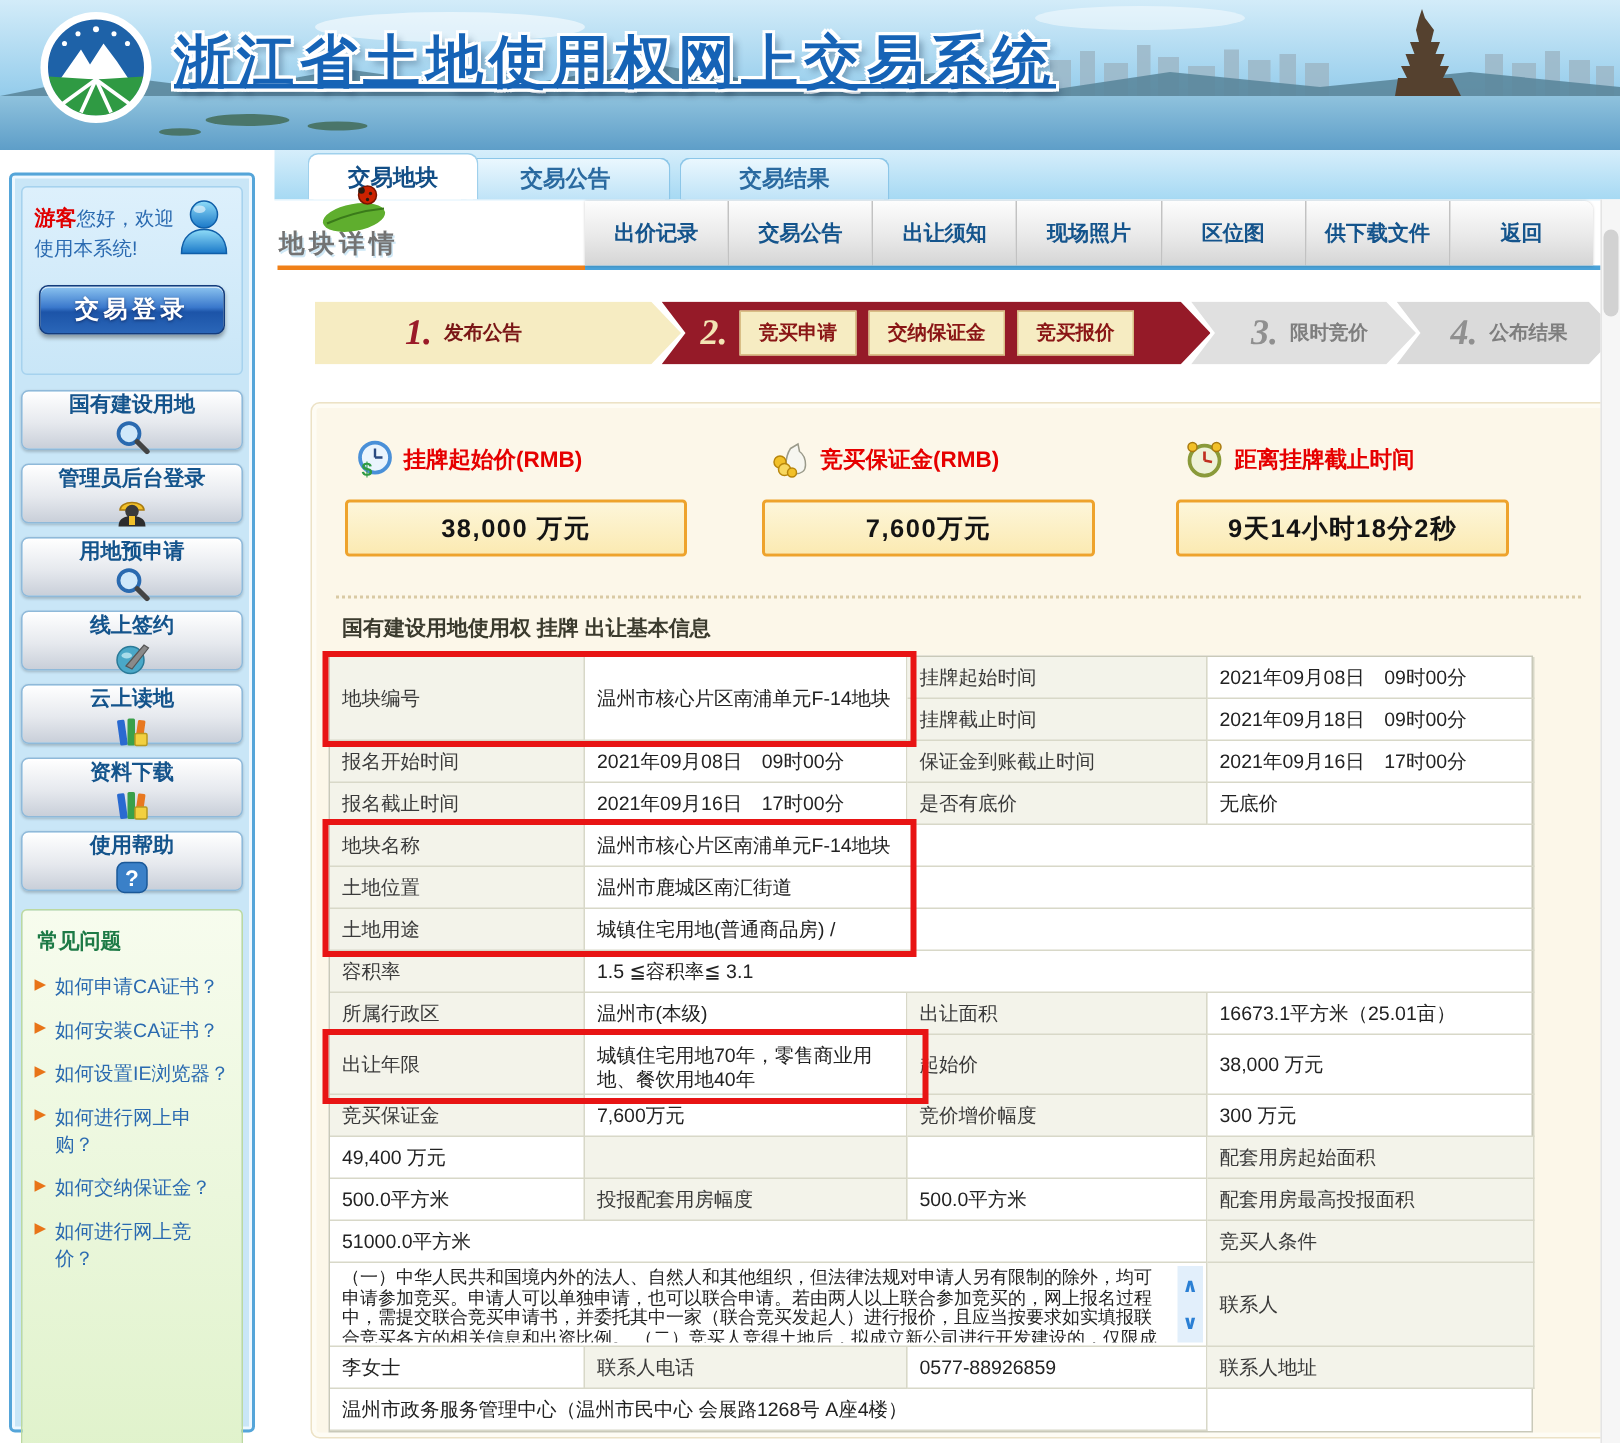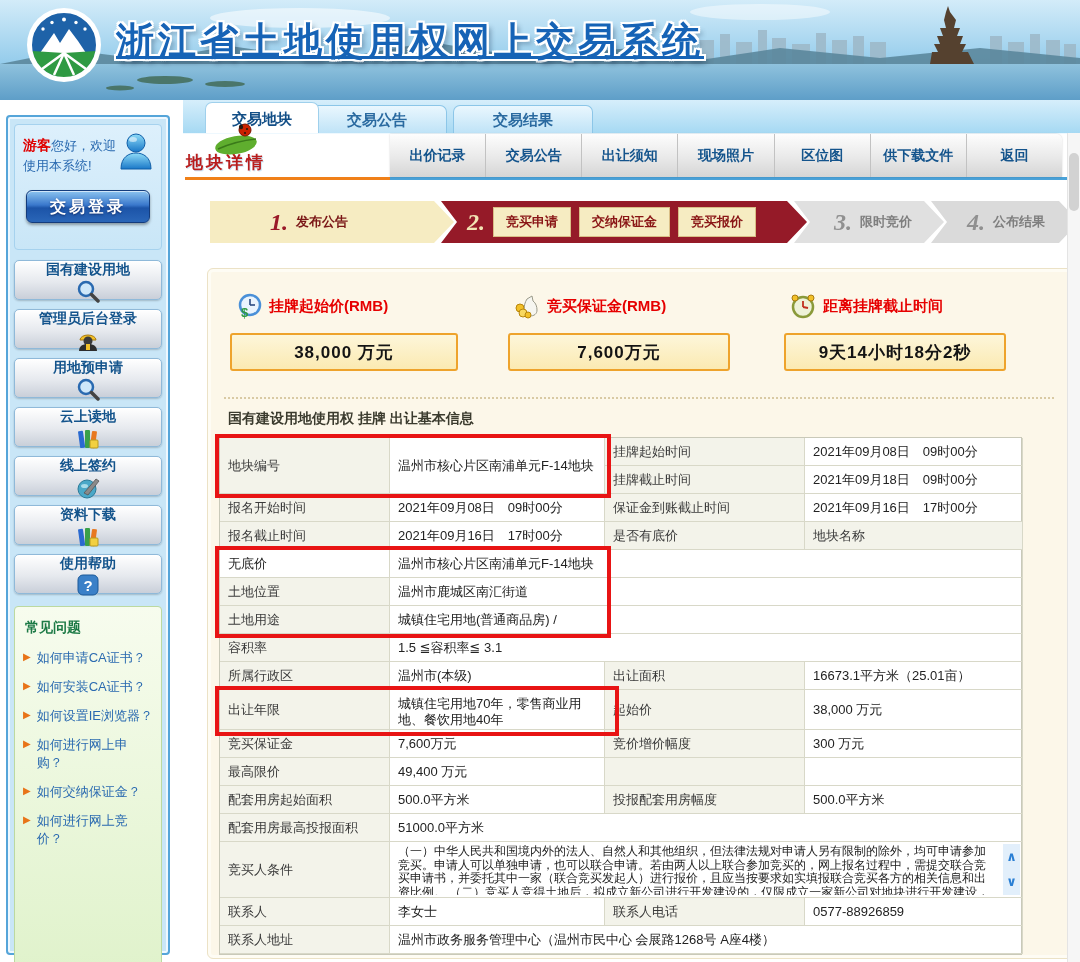--- a/index.html
+++ b/index.html
@@ -42,21 +42,21 @@
     box-shadow:0 1px 2px rgba(0,0,0,.2), inset 0 1px 0 #fff;flex-direction:column;}
   .menu-item .mi-icon{width:24px;height:24px;flex:0 0 24px;}
   .faq{margin:12px 2px 0 2px;background:linear-gradient(#f7fcee,#dff2ca);border:1px solid #bcd9a0;
     border-radius:4px;padding:10px 8px;height:380px;box-sizing:border-box;}
   .faq-title{color:#1d7a46;font-weight:bold;font-size:14px;margin:2px 0 12px 2px;}
   .faq-item{display:flex;align-items:flex-start;gap:6px;margin:11px 0;font-size:13px;color:#2a6ab0;cursor:pointer;}
   .faq-item .arrow{color:#e87418;font-size:10px;line-height:16px;}
 
   
   .leaf{position:absolute;left:212px;top:119px;width:56px;height:38px;z-index:3;}
-  .page-title{position:absolute;left:186px;top:151px;font-size:17px;font-weight:bold;color:#b91c1c;
+  .page-title{position:absolute;left:186px;top:151px;font-size:17px;font-weight:bold;color:#737373;
     letter-spacing:3px;text-shadow:1px 1px 0 #cfe8f6;}
   .line-orange{position:absolute;left:185px;top:177px;width:205px;height:3px;background:#f08018;}
   .line-blue{position:absolute;left:390px;top:177px;width:690px;height:3px;background:#4aa2d8;}
   .navbtns{position:absolute;left:390px;top:134px;width:672px;height:43px;display:flex;
     border-radius:0 6px 0 0;overflow:hidden;box-shadow:0 0 2px rgba(0,0,0,.2);}
   .navbtn{flex:1;background:linear-gradient(#fdfdfd,#e9e9e9 55%,#d5d5d5);border-left:1px solid #c2c2c2;
     color:#14548c;font-weight:bold;font-size:14px;display:flex;align-items:center;justify-content:center;
     cursor:pointer;}
   .navbtn:first-child{border-left:none;}
 
@@ -228,34 +228,34 @@
       </svg>
     </div>
     <div class="menu-item">
       <span>用地预申请</span>
       <svg class="mi-icon" viewBox="0 0 24 24">
         <circle cx="10" cy="10" r="7" fill="#cfe8fa" stroke="#2a6ab0" stroke-width="2.5"></circle>
         <line x1="15.5" y1="15.5" x2="22" y2="22" stroke="#444" stroke-width="3.5" stroke-linecap="round"></line>
       </svg>
     </div>
     <div class="menu-item">
+      <span>线上签约</span>
+      <svg class="mi-icon" viewBox="0 0 24 24">
+        <circle cx="11" cy="14" r="9" fill="#4aa8c8" stroke="#2a7a98" stroke-width="1"></circle>
+        <ellipse cx="8.5" cy="11" rx="3.5" ry="2" fill="#bfe8f2" opacity="0.8"></ellipse>
+        <path d="M8,18 L20,4 L23,6 L12,20 Z" fill="#8a8a8a" stroke="#555" stroke-width="0.8"></path>
+      </svg>
+    </div>
+    <div class="menu-item">
       <span>云上读地</span>
       <svg class="mi-icon" viewBox="0 0 24 24">
         <rect x="3" y="5" width="5" height="17" rx="1" fill="#2a6ad0" transform="rotate(-8 5 13)"></rect>
         <rect x="9" y="4" width="5" height="18" rx="1" fill="#3aa04a"></rect>
         <rect x="15" y="5" width="5" height="17" rx="1" fill="#e87820" transform="rotate(8 17 13)"></rect>
         <rect x="14" y="14" width="8" height="8" rx="1" fill="#f2d040" stroke="#b89a20"></rect>
-      </svg>
-    </div>
-    <div class="menu-item">
-      <span>线上签约</span>
-      <svg class="mi-icon" viewBox="0 0 24 24">
-        <circle cx="11" cy="14" r="9" fill="#4aa8c8" stroke="#2a7a98" stroke-width="1"></circle>
-        <ellipse cx="8.5" cy="11" rx="3.5" ry="2" fill="#bfe8f2" opacity="0.8"></ellipse>
-        <path d="M8,18 L20,4 L23,6 L12,20 Z" fill="#8a8a8a" stroke="#555" stroke-width="0.8"></path>
       </svg>
     </div>
     <div class="menu-item">
       <span>资料下载</span>
       <svg class="mi-icon" viewBox="0 0 24 24">
         <rect x="3" y="5" width="5" height="17" rx="1" fill="#2a6ad0" transform="rotate(-8 5 13)"></rect>
         <rect x="9" y="4" width="5" height="18" rx="1" fill="#3aa04a"></rect>
         <rect x="15" y="5" width="5" height="17" rx="1" fill="#e87820" transform="rotate(8 17 13)"></rect>
         <rect x="14" y="14" width="8" height="8" rx="1" fill="#f2d040" stroke="#b89a20"></rect>
       </svg>
@@ -396,23 +396,23 @@
         <div class="c">2021年09月18日　09时00分</div>
 
         <div class="c lbl">报名开始时间</div>
         <div class="c">2021年09月08日　09时00分</div>
         <div class="c lbl">保证金到账截止时间</div>
         <div class="c">2021年09月16日　17时00分</div>
 
         <div class="c lbl">报名截止时间</div>
         <div class="c">2021年09月16日　17时00分</div>
         <div class="c lbl">是否有底价</div>
+        <div class="c">无底价</div>
+
         <div class="c lbl">地块名称</div>
-
-        <div class="c">无底价</div>
         <div class="c sp3">温州市核心片区南浦单元F-14地块</div>
 
         <div class="c lbl">土地位置</div>
         <div class="c sp3">温州市鹿城区南汇街道</div>
 
         <div class="c lbl">土地用途</div>
         <div class="c sp3">城镇住宅用地(普通商品房) /</div>
 
         <div class="c lbl">容积率</div>
         <div class="c sp3">1.5 ≦容积率≦ 3.1</div>
@@ -427,21 +427,20 @@
             <span class="wrap2">城镇住宅用地70年，零售商业用地、餐饮用地40年</span>
           </div>
         <div class="c lbl">起始价</div>
         <div class="c">38,000 万元</div>
 
         <div class="c lbl">竞买保证金</div>
         <div class="c">7,600万元</div>
         <div class="c lbl">竞价增价幅度</div>
         <div class="c">300 万元</div>
 
-        <div class="c lbl">最高限价</div>
         <div class="c">49,400 万元</div>
         <div class="c lbl"></div>
         <div class="c"></div>
 
         <div class="c lbl">配套用房起始面积</div>
         <div class="c">500.0平方米</div>
         <div class="c lbl">投报配套用房幅度</div>
         <div class="c">500.0平方米</div>
 
         <div class="c lbl">配套用房最高投报面积</div>

